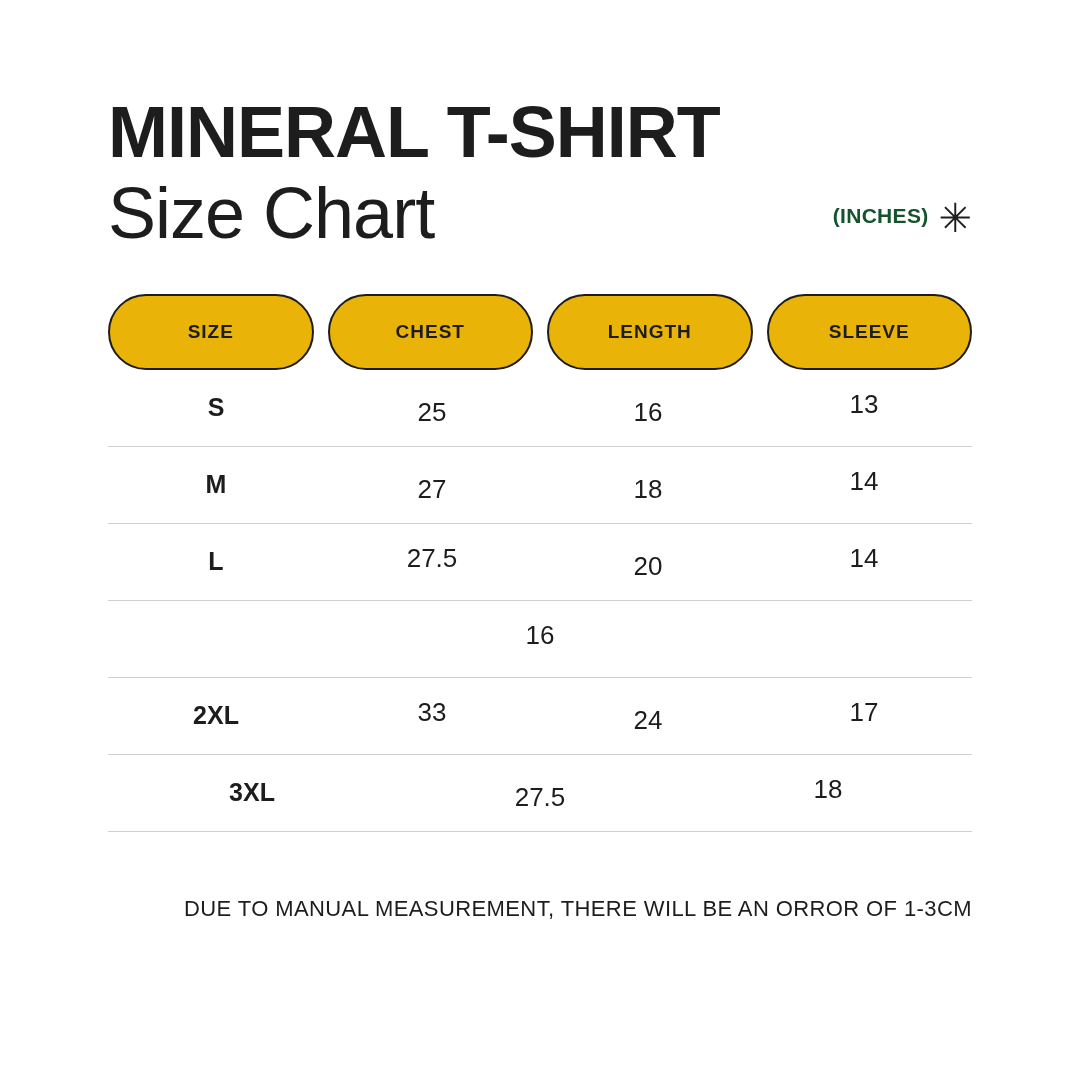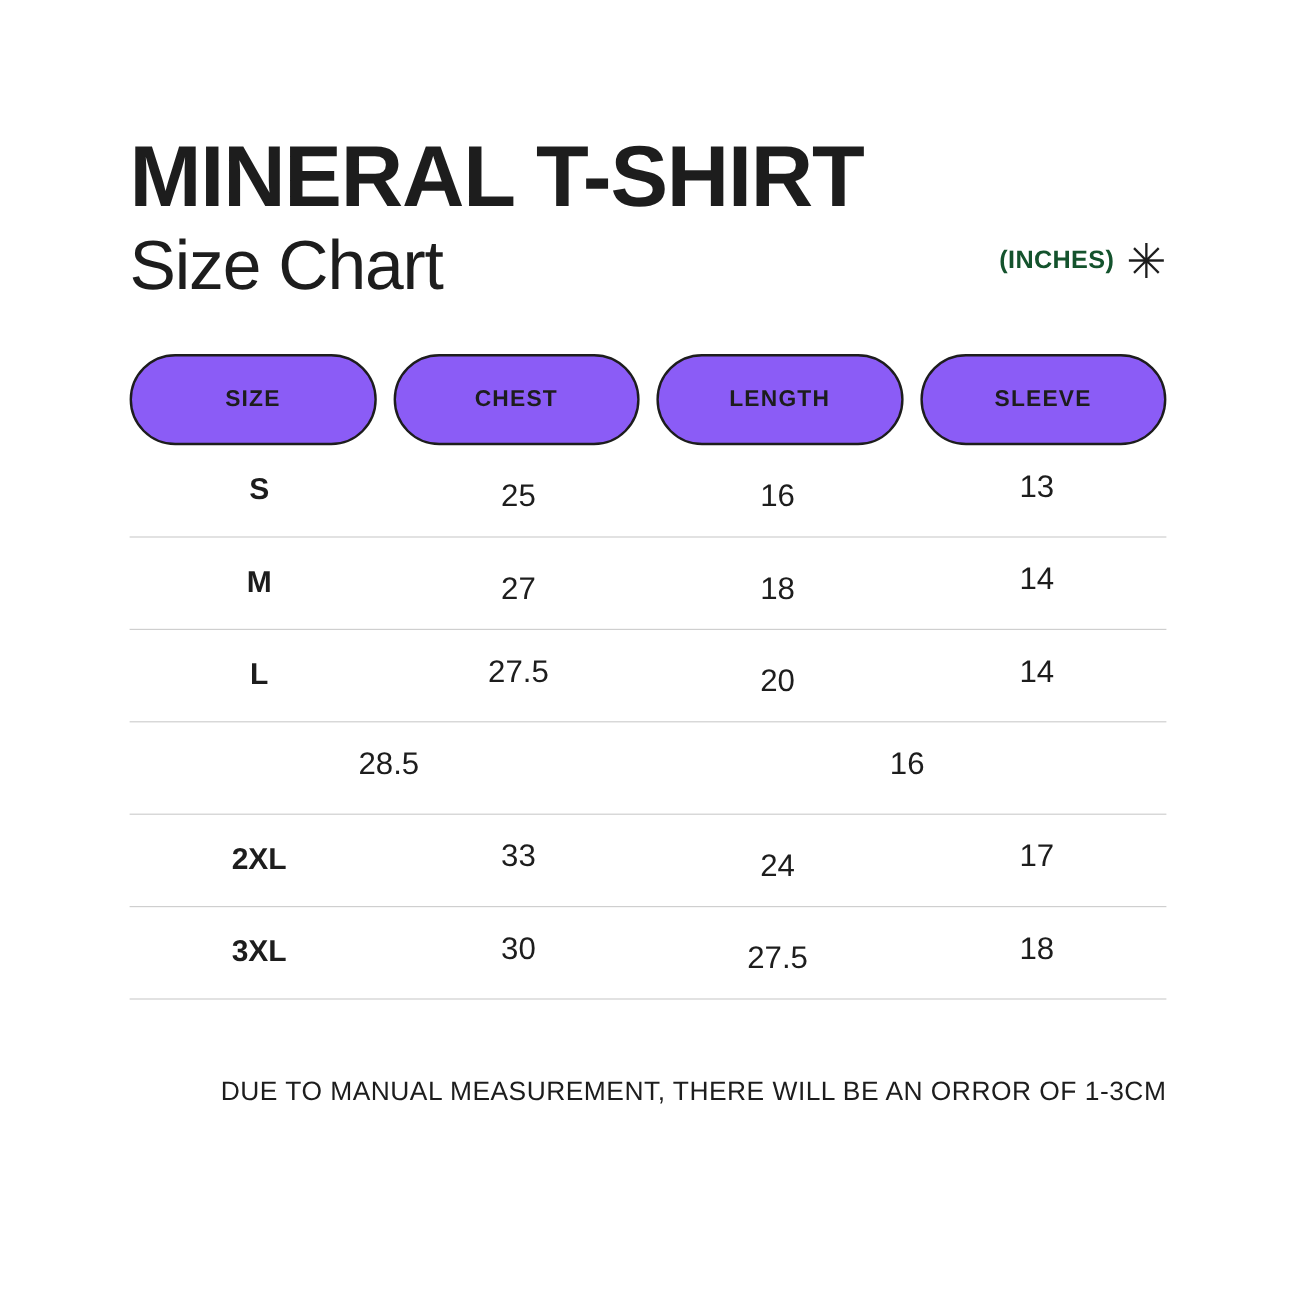--- a/index.html
+++ b/index.html
@@ -12,21 +12,21 @@
     background: #ffffff;
     font-family: "Liberation Sans", sans-serif;
     color: #1d1d1d;
     overflow: hidden;
   }
   .page {
     position: relative;
     width: 1080px;
     height: 1080px;
     box-sizing: border-box;
-    padding: 16px 108px;
+    padding: 0 108px;
   }
 
   
   .header {
     position: relative;
     padding-top: 96px;
   }
   .title-main {
     font-size: 72px;
     font-weight: 700;
@@ -36,21 +36,21 @@
     text-transform: uppercase;
     color: #1d1d1d;
   }
   .title-sub-row {
     display: flex;
     align-items: flex-end;
     justify-content: space-between;
     margin-top: 8px;
   }
   .title-sub {
-    font-size: 58px;
+    font-size: 72px;
     font-weight: 400;
     letter-spacing: -1px;
     line-height: 1.05;
     margin: 0;
     color: #1d1d1d;
   }
   .unit-wrap {
     display: flex;
     align-items: center;
     gap: 10px;
@@ -83,21 +83,21 @@
     height: 72px;
     border: 2px solid #1d1d1d;
     border-radius: 40px;
     display: flex;
     align-items: center;
     justify-content: center;
     font-size: 19px;
     font-weight: 700;
     letter-spacing: 1px;
     text-transform: uppercase;
-    background: #8b5cf6;
+    background: #eab308;
   }
 
   .body-row {
     display: flex;
     align-items: center;
     height: 76px;
     border-bottom: 1.5px solid #cfcfcf;
   }
   .body-row:first-child {
     border-top: none;
@@ -167,34 +167,32 @@
     </div>
 
     <div class="body-row">
       <div class="cell size">L</div>
       <div class="cell nudge-up">27.5</div>
       <div class="cell nudge-down">20</div>
       <div class="cell nudge-up">14</div>
     </div>
 
     <div class="body-row">
-      <div class="cell nudge-up">28.5</div>
       <div class="cell nudge-up">16</div>
     </div>
 
     <div class="body-row">
       <div class="cell size">2XL</div>
       <div class="cell nudge-up">33</div>
       <div class="cell nudge-down">24</div>
       <div class="cell nudge-up">17</div>
     </div>
 
     <div class="body-row">
       <div class="cell size">3XL</div>
-      <div class="cell nudge-up">30</div>
       <div class="cell nudge-down">27.5</div>
       <div class="cell nudge-up">18</div>
     </div>
 
   </div>
 
   <div class="footnote">DUE TO MANUAL MEASUREMENT, THERE WILL BE AN ORROR OF 1-3CM</div>
 
 </div>
 

